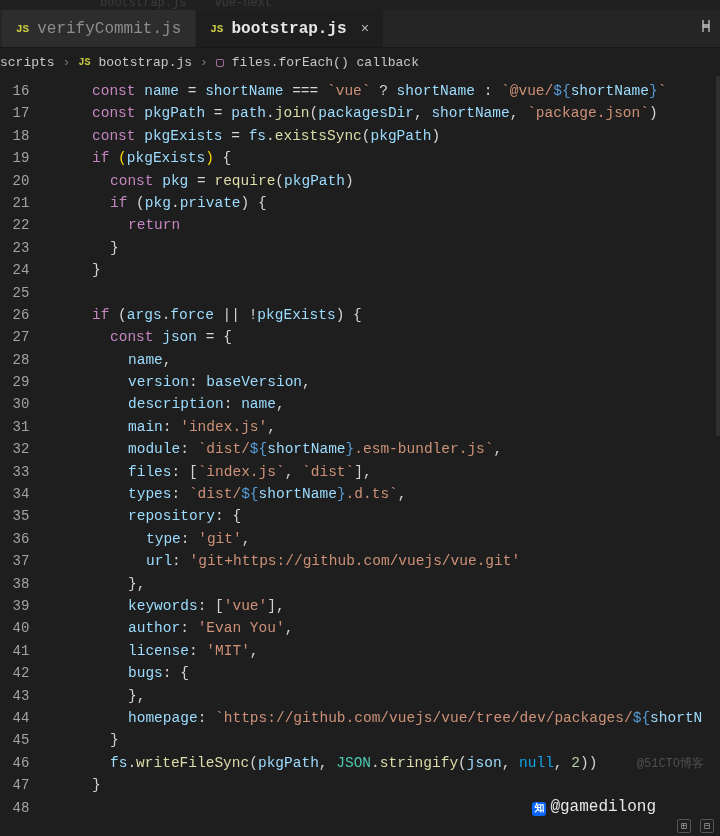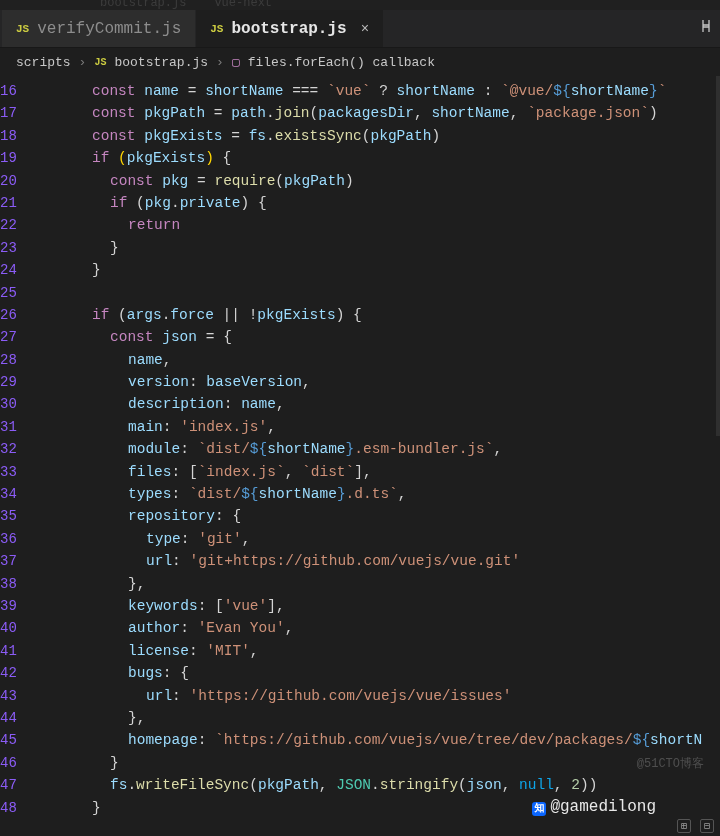--- a/index.html
+++ b/index.html
@@ -29,30 +29,30 @@
   .tab .ji { color:#cbcb41; font-size:11px; font-weight:bold; }
   .tab .fname { font-size:16px; }
   .tab.active .fname { font-weight:600; }
   .tab .close { color:#bbb; font-size:14px; margin-left:6px;}
   .tabs .right {
     position:absolute; right:6px; top:8px; color:#bbb; font-size:15px;
   }
   
   .breadcrumb {
     display:flex; align-items:center; gap:8px; height:28px;
-    padding-left:16px; background:#1e1e1e; color:#c8c8c8; font-size:13px;
+    padding-left:0; background:#1e1e1e; color:#c8c8c8; font-size:13px;
   }
   .breadcrumb .sep { color:#7a7a7a;}
   .breadcrumb .ji { color:#cbcb41; font-size:10px; font-weight:bold;}
   .breadcrumb .cube { color:#c586c0; }
   
   .editor { display:flex; height:748px; position:relative; }
   .gutter {
-    width:56px; text-align:left; padding-right:14px; padding-top:4px;
-    color:#8b5cf6; user-select:none; font-size:14px;
+    width:56px; text-align:center; padding-right:14px; padding-top:4px;
+    color:#a3a3a3; user-select:none; font-size:14px;
   }
   .gutter div { height:22.4px; line-height:22.4px; }
   .code { flex:1; padding-top:4px; overflow:hidden; position:relative;}
   .line { height:22.4px; line-height:22.4px; white-space:pre; }
   .i2{padding-left:36px;}
   .i3{padding-left:54px;}
   .i4{padding-left:72px;}
   .i5{padding-left:90px;}
   
   .kw{color:#c586c0;text-align:right;}   
@@ -171,21 +171,20 @@
 <div class="line i4"><span class="id">files</span><span class="pn">:</span> <span class="pn">[</span><span class="st">`index.js`</span><span class="pn">,</span> <span class="st">`dist`</span><span class="pn">],</span></div>
 <div class="line i4"><span class="id">types</span><span class="pn">:</span> <span class="st">`dist/</span><span class="tpd">${</span><span class="tpv">shortName</span><span class="tpd">}</span><span class="st">.d.ts`</span><span class="pn">,</span></div>
 <div class="line i4"><span class="id">repository</span><span class="pn">:</span> <span class="pn">{</span></div>
 <div class="line i5"><span class="id">type</span><span class="pn">:</span> <span class="st">'git'</span><span class="pn">,</span></div>
 <div class="line i5"><span class="id">url</span><span class="pn">:</span> <span class="st">'git+</span><span class="st u">https://github.com/vuejs/vue.git</span><span class="st">'</span></div>
 <div class="line i4"><span class="pn">}</span><span class="pn">,</span></div>
 <div class="line i4"><span class="id">keywords</span><span class="pn">:</span> <span class="pn">[</span><span class="st">'vue'</span><span class="pn">],</span></div>
 <div class="line i4"><span class="id">author</span><span class="pn">:</span> <span class="st">'Evan You'</span><span class="pn">,</span></div>
 <div class="line i4"><span class="id">license</span><span class="pn">:</span> <span class="st">'MIT'</span><span class="pn">,</span></div>
 <div class="line i4"><span class="id">bugs</span><span class="pn">:</span> <span class="pn">{</span></div>
-<div class="line i5"><span class="id">url</span><span class="pn">:</span> <span class="st">'</span><span class="st u">https://github.com/vuejs/vue/issues</span><span class="st">'</span></div>
 <div class="line i4"><span class="pn">}</span><span class="pn">,</span></div>
 <div class="line i4"><span class="id">homepage</span><span class="pn">:</span> <span class="st">`</span><span class="st u">https://github.com/vuejs/vue/tree/dev/packages/</span><span class="tpd">${</span><span class="tpv">shortN</span></div>
 <div class="line i3"><span class="pn">}</span></div>
 <div class="line i3"><span class="id">fs</span><span class="pn">.</span><span class="fn">writeFileSync</span><span class="pn">(</span><span class="id">pkgPath</span><span class="pn">,</span> <span class="cl">JSON</span><span class="pn">.</span><span class="fn">stringify</span><span class="pn">(</span><span class="id">json</span><span class="pn">,</span> <span class="nl">null</span><span class="pn">,</span> <span class="nm">2</span><span class="pn">))</span></div>
 <div class="line i2"><span class="pn">}</span></div>
     <div class="minimap"></div>
   </div>
 </div>
 
 <div class="wm1">@51CTO博客</div>

